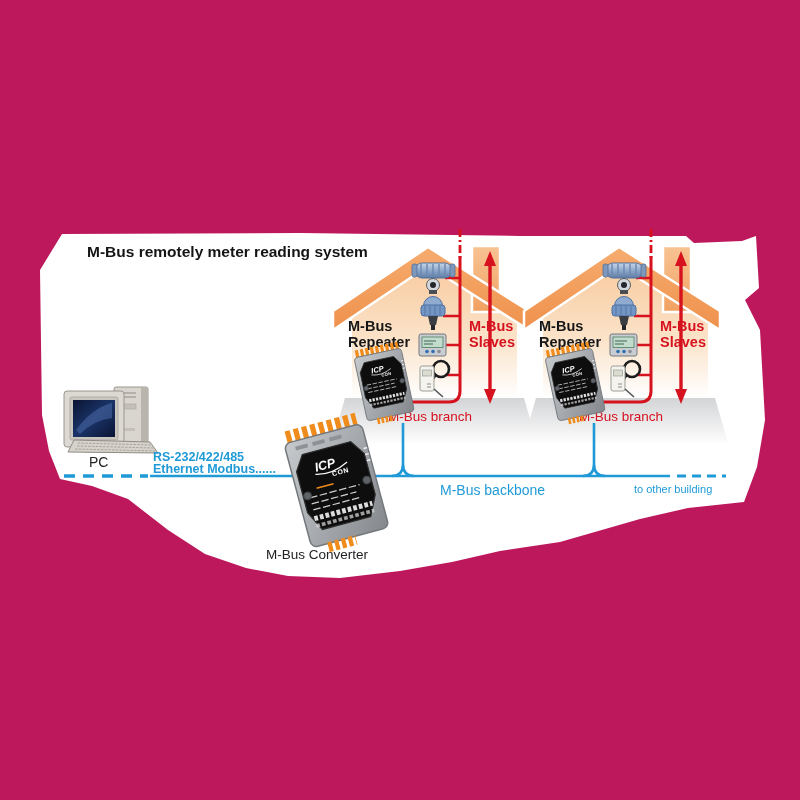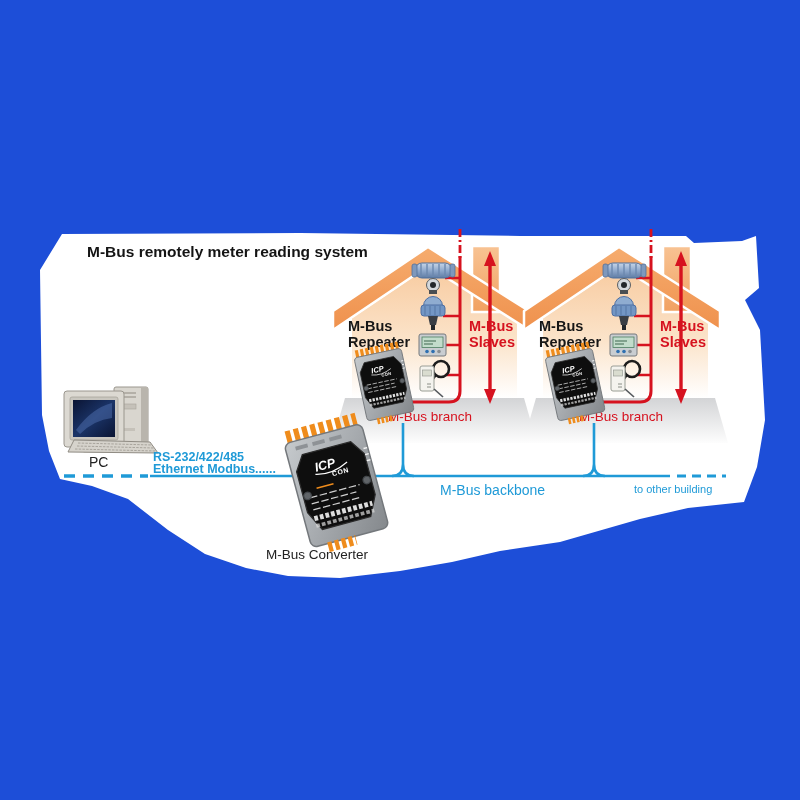--- a/index.html
+++ b/index.html
@@ -1,17 +1,17 @@
 <!DOCTYPE html>
 <html><head>
 <meta charset="utf-8">
 <style>
   html,body{margin:0;padding:0;background:#000;width:800px;height:800px;overflow:hidden;}
   body{font-family:"Liberation Sans",sans-serif;}
-  #stage{position:relative;width:800px;height:800px;background:#1d4ed8;}
+  #stage{position:relative;width:800px;height:800px;background:#be185d;}
   svg text{user-select:none;}
   .t-title{font-size:15.5px;font-weight:bold;fill:#141414;}
   .t-black-bold{font-size:14.5px;font-weight:bold;fill:#161616;}
   .t-red-bold{font-size:14.5px;font-weight:bold;fill:#D6121F;}
   .t-red{font-size:13.5px;font-weight:500;fill:#D6121F;}
   .t-blue{font-size:14px;fill:#1F9AD7;}
   .t-blue-sm{font-size:11px;fill:#1F9AD7;}
   .t-blue-bold{font-size:12.5px;font-weight:bold;fill:#1F9AD7;}
   .t-dark{font-size:14px;fill:#222;}
   .t-conv{font-size:13.5px;fill:#222;}

